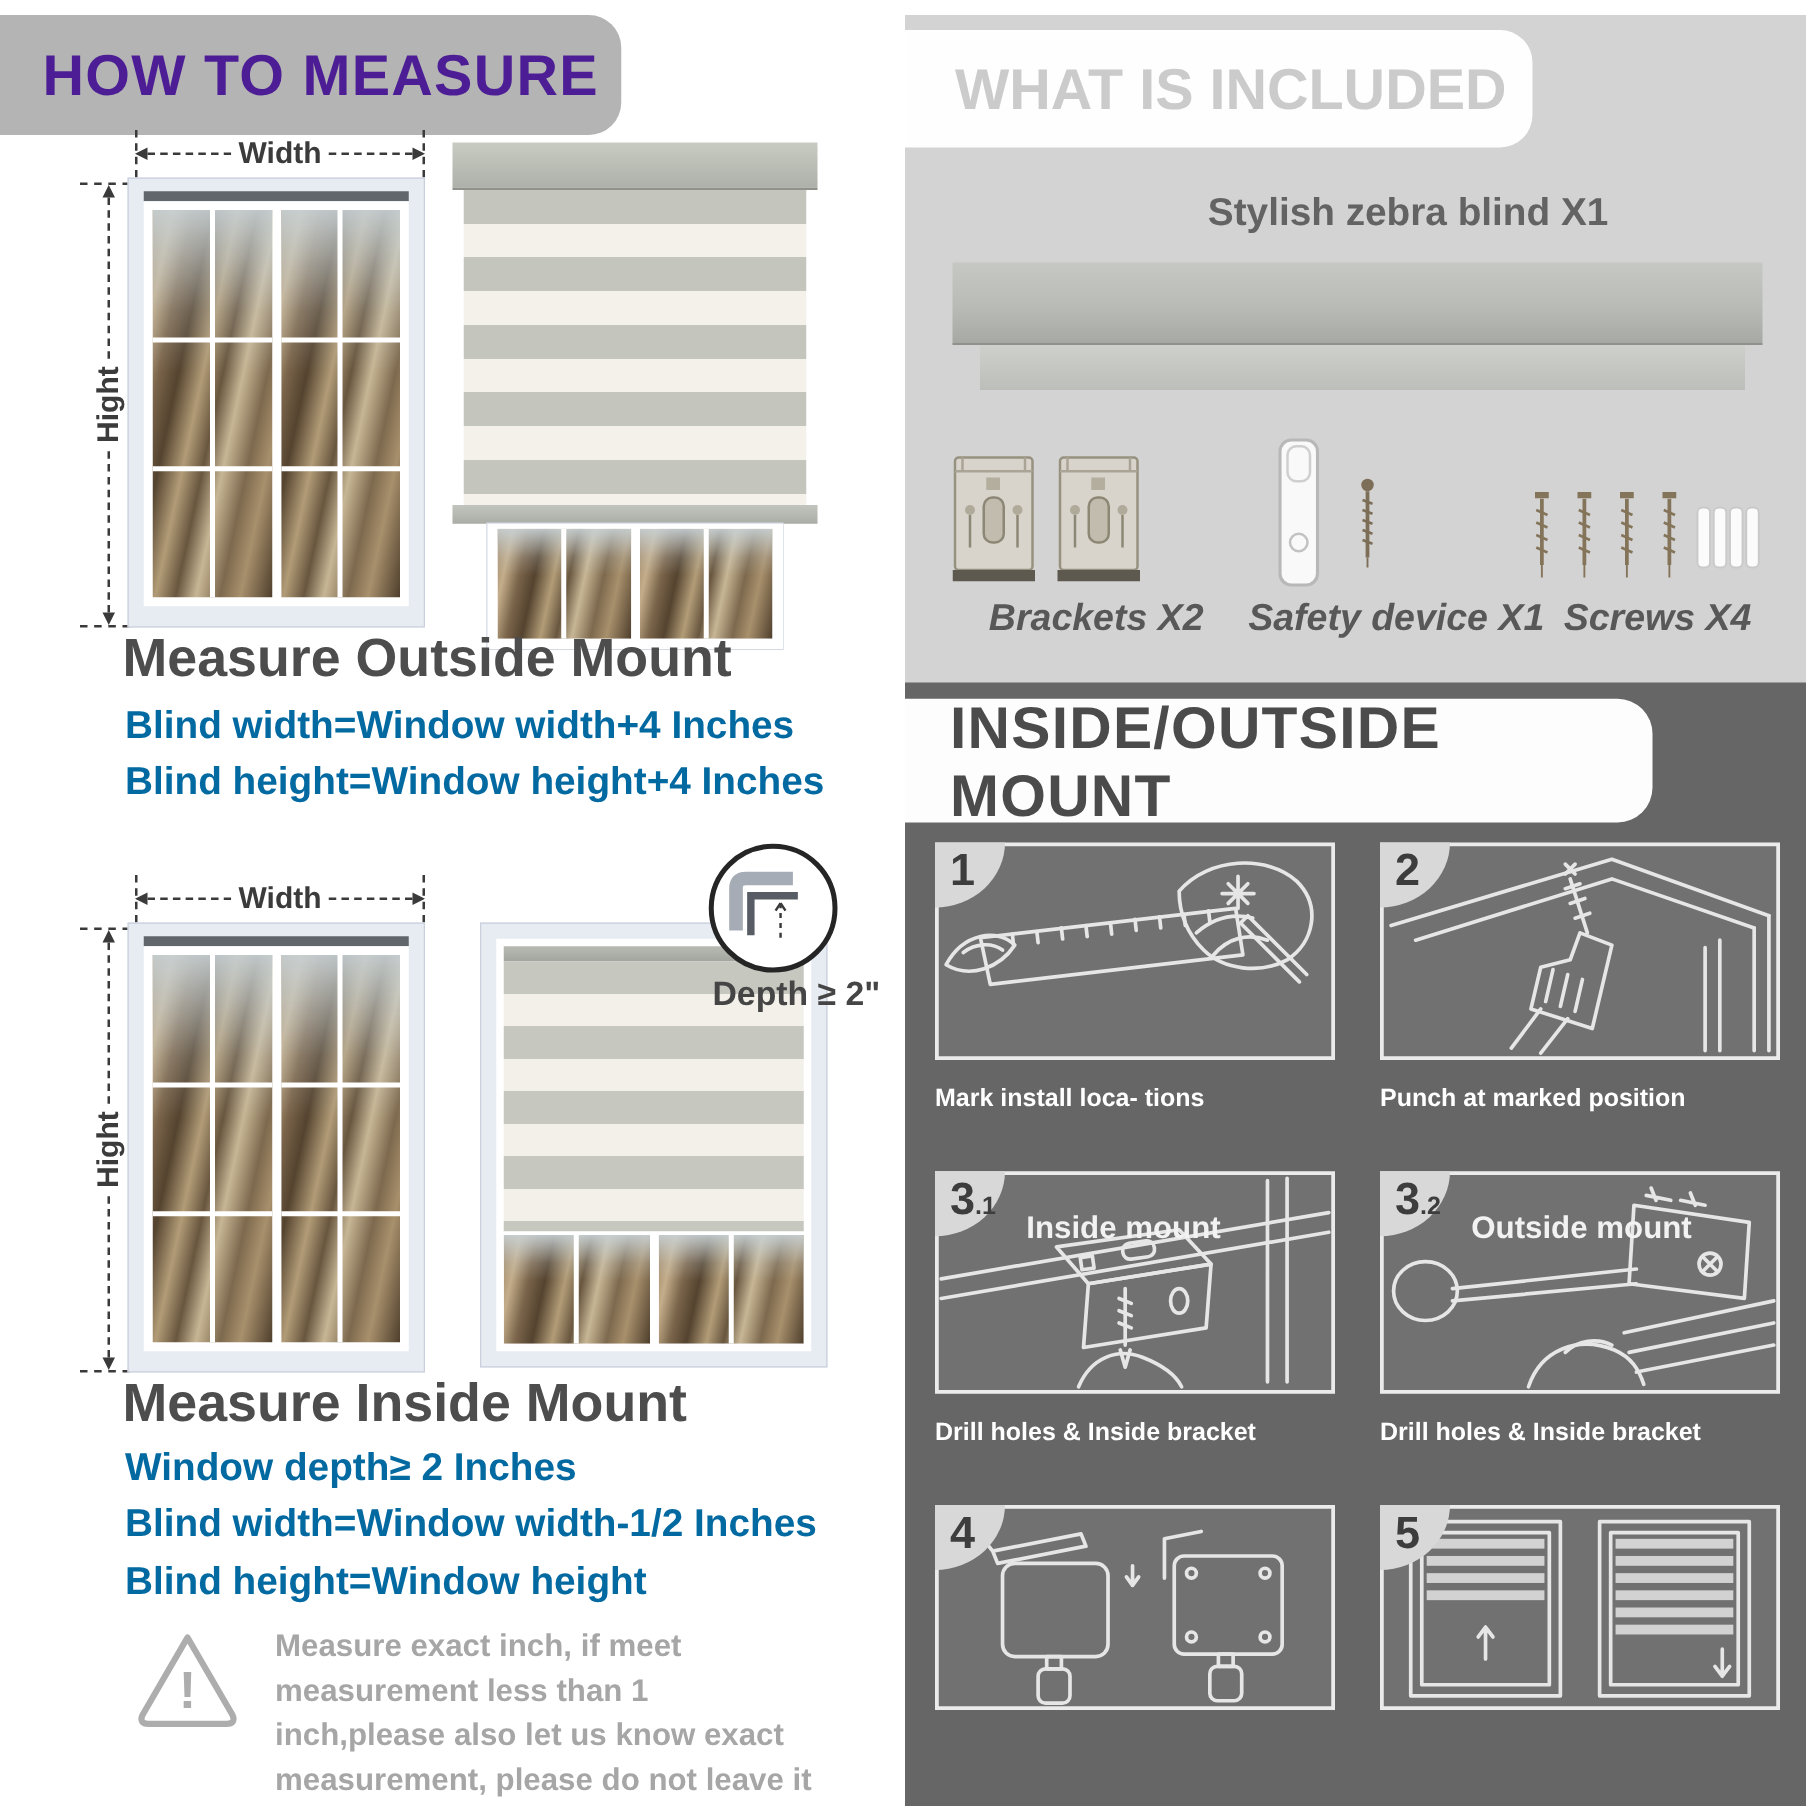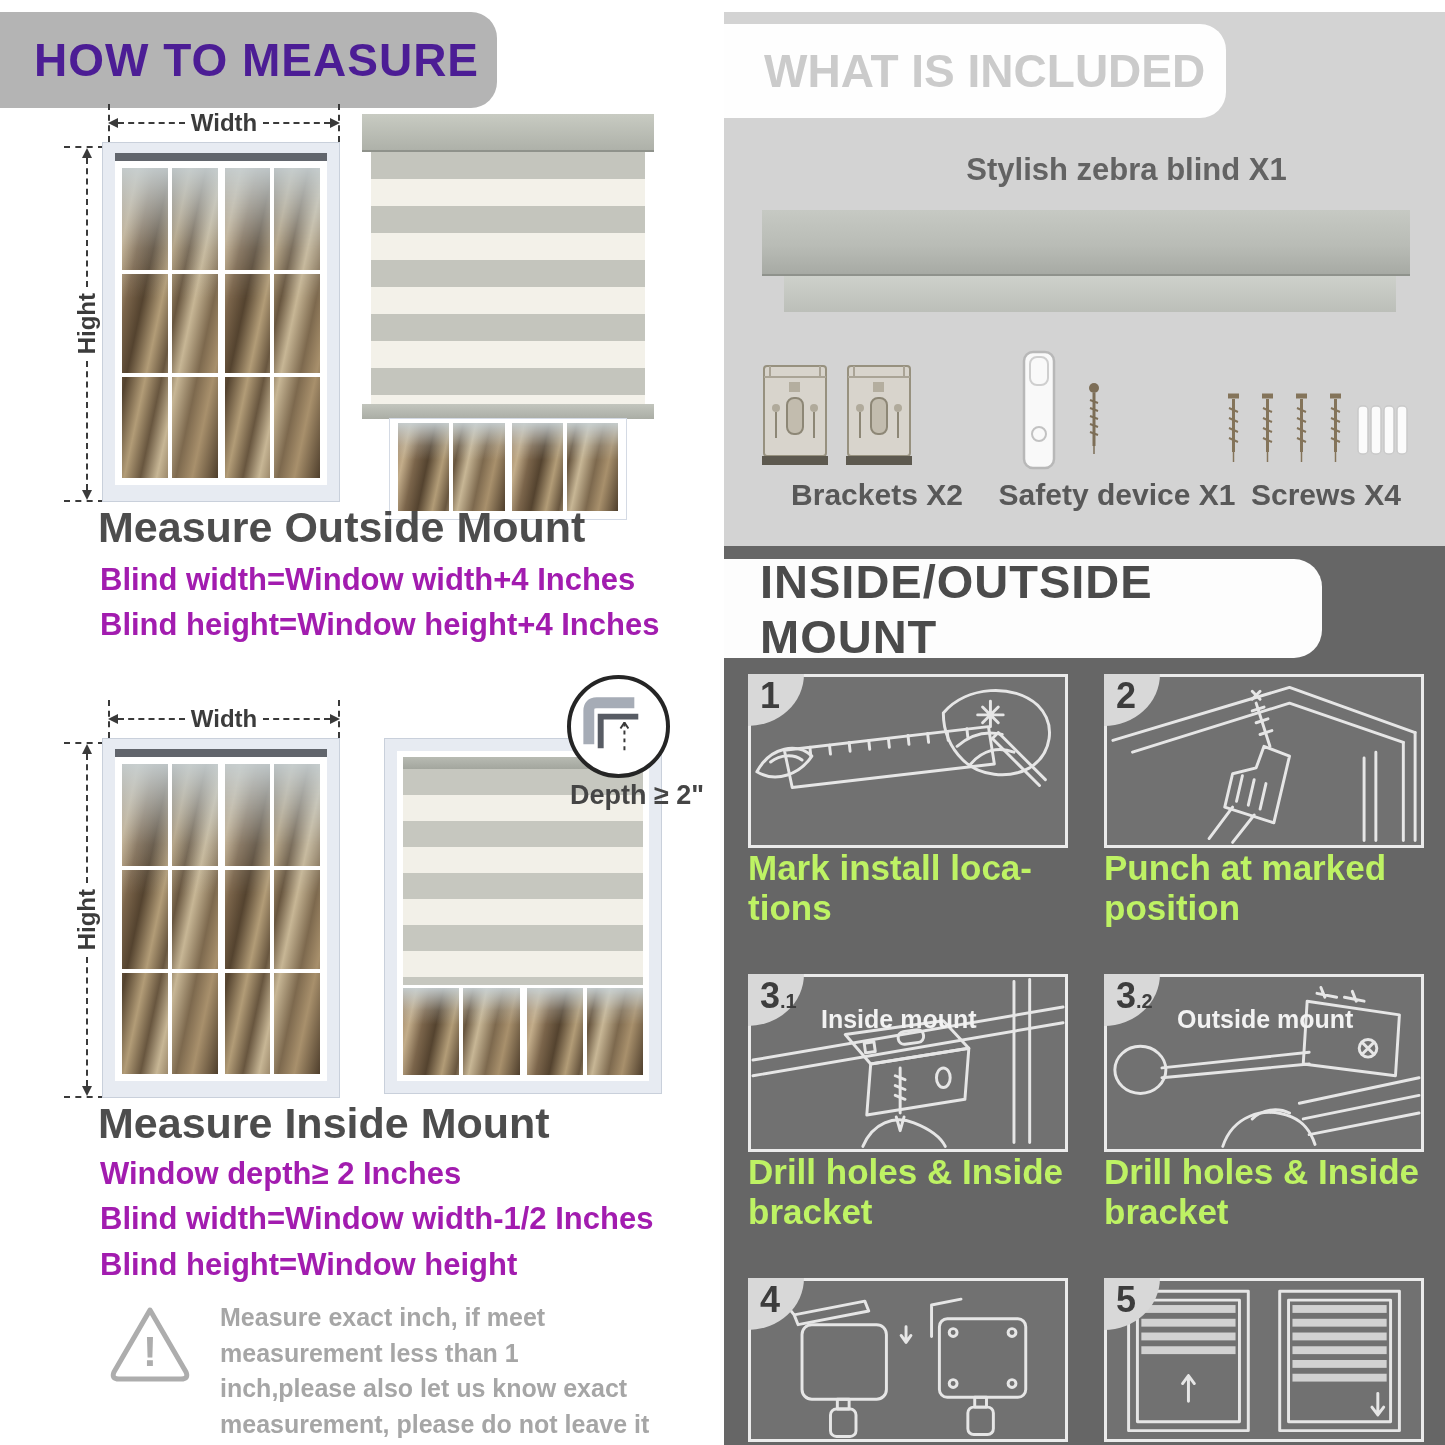--- a/index.html
+++ b/index.html
@@ -50,50 +50,50 @@
           padding:12px;box-sizing:border-box;}
   .b2-in{height:100%;background:#fff;padding:6px;box-sizing:border-box;display:flex;flex-direction:column;}
   .b2-head{height:12px;background:linear-gradient(180deg,#b8bbb3,#a3a69e);}
   .b2-stripes{height:216px;background:repeating-linear-gradient(180deg,#c6c7bf 0 26px,#f2f0e8 26px 52px);}
   .b2-glass{flex:1;display:flex;position:relative;margin-top:3px;}
 
   .mag{left:567px;top:675px;width:95px;height:95px;border-radius:50%;border:4px solid #252525;background:#fff;overflow:hidden;}
   .depth-lbl{left:570px;top:780px;font-size:27px;color:#454545;}
 
   .h-big{font-size:43px;color:#4d4d4d;line-height:1;}
-  .h-line{font-size:31px;color:#a21caf;line-height:1;}
+  .h-line{font-size:31px;color:#0369a1;line-height:1;}
 
   .warn{left:106px;top:1300px;width:566px;display:flex;gap:26px;align-items:flex-start;}
   .warn-text{width:438px;font-size:25px;color:#a6a6a6;line-height:1.42;}
 
   
   .panel-included{left:724px;top:0;width:805px;height:546px;background:#d3d3d3;margin-top:12px;}
   .inc-badge{left:0;top:12px;width:502px;height:94px;background:#fefefe;border-radius:0 26px 26px 0;
              color:#cbcbcb;font-size:46px;display:flex;align-items:center;padding-left:40px;box-sizing:border-box;}
   .inc-title{left:0;top:140px;width:100%;text-align:center;font-size:31px;color:#636363;}
   .inc-rail{left:38px;top:198px;width:648px;}
   .rail-top{height:64px;background:linear-gradient(180deg,#c6c9c3 0%,#b9bcb6 55%,#a7aaa4 100%);border-bottom:2px solid #8f928c;}
   .rail-bot{height:36px;margin:0 14px 0 22px;background:linear-gradient(180deg,#ced1cb,#bcbfb9);}
   .inc-items{left:38px;top:330px;width:648px;height:130px;display:flex;justify-content:space-between;align-items:flex-end;}
-  .inc-labels{left:38px;top:466px;width:648px;display:flex;}
+  .inc-labels{left:38px;top:466px;width:648px;display:flex;font-style:italic;}
   .inc-labels span{font-size:30px;color:#585858;text-align:center;}
   .lbl-brackets{width:230px;} .lbl-safety{width:250px;} .lbl-screws{width:168px;}
 
   .panel-mount{left:724px;top:546px;width:721px;height:899px;background:#666666;}
   .mnt-badge{left:0;top:13px;width:598px;height:99px;background:#fdfdfd;border-radius:0 28px 28px 0;
              color:#4b4b4b;font-size:47px;display:flex;align-items:center;padding-left:36px;box-sizing:border-box;letter-spacing:1px;}
   .steps{position:absolute;left:24px;top:128px;width:676px;display:grid;grid-template-columns:1fr 1fr;column-gap:36px;row-gap:46px;}
   .sbox{position:relative;border:3px solid #ebebeb;background:#717171;}
   .sbox.h1{height:168px;} .sbox.h2{height:172px;} .sbox.h3{height:158px;}
   .sbox svg{position:absolute;inset:0;width:100%;height:100%;}
   .snum{position:absolute;top:-3px;left:-3px;width:56px;height:52px;background:#d8d8d8;border-radius:0 0 100% 0;
         color:#3d3d3d;font-size:36px;line-height:1;padding:4px 0 0 12px;box-sizing:border-box;z-index:2;}
   .snum small{font-size:20px;}
   .stitle{position:absolute;top:28px;left:70px;color:#f2f2f2;font-size:25px;z-index:2;}
-  .scap{margin-top:0;color:#bef264;font-size:35px;}
+  .scap{margin-top:20px;color:#ffffff;font-size:20px;}
 
   .art{stroke:#e6e6e6;stroke-width:3;fill:none;stroke-linecap:round;stroke-linejoin:round;}
 </style>
 </head>
 <body>
 
 <div class="page">
 
   <div class="abs htm-badge">
     <span>HOW TO MEASURE</span>

